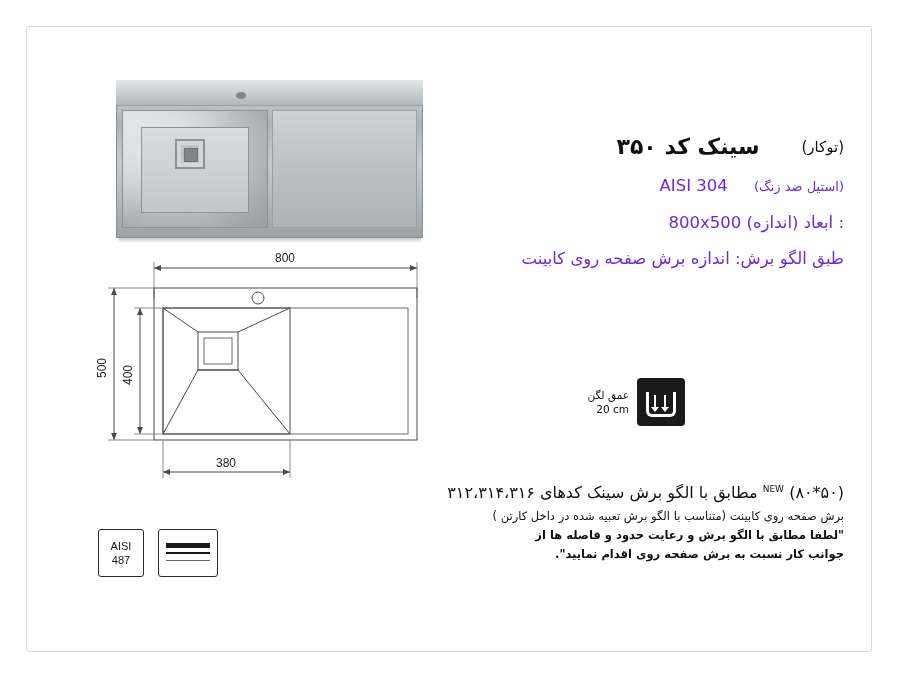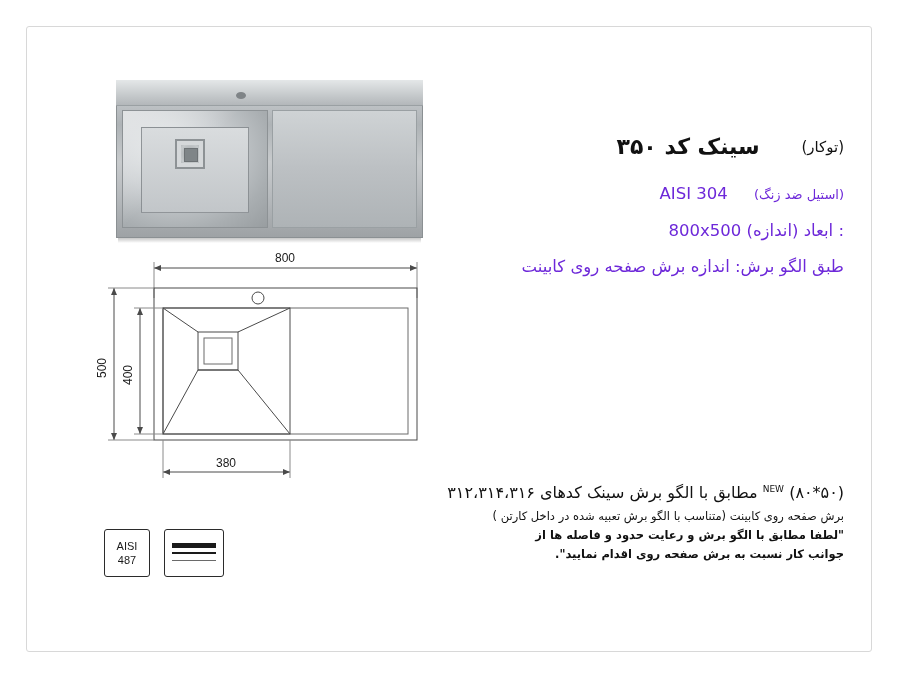--- a/index.html
+++ b/index.html
@@ -126,21 +126,21 @@
     left: 92px;
     top: 250px;
     width: 350px;
     height: 250px;
   }
   .tech svg { display: block; }
 
   
   .badge-row {
     position: absolute;
-    left: 104px;
+    left: 98px;
     top: 529px;
     display: flex;
     align-items: center;
     gap: 14px;
     direction: ltr;
   }
   .aisi-badge {
     width: 44px;
     height: 46px;
     border: 1px solid #2b2b2b;
@@ -187,21 +187,21 @@
     right: 56px;
     top: 130px;
     width: 420px;
     text-align: right;
     font-family: "DejaVu Sans", sans-serif;
   }
   .spec .title {
     font-size: 22px;
     font-weight: bold;
     color: #111;
-    margin-bottom: 12px;
+    margin-bottom: 4px;
     line-height: 34px;
   }
   .spec .title .sub {
     font-size: 15px;
     font-weight: normal;
     margin-left: 34px;
     vertical-align: 2px;
   }
   .spec .line {
     font-size: 16.5px;
@@ -395,20 +395,31 @@
       &nbsp;&nbsp;&nbsp;
       <span class="ltr">AISI 304</span>
     </div>
     <div class="line">
       <span>: ابعاد (اندازه)</span>
       <span class="ltr">800x500</span>
     </div>
     <div class="line">طبق الگو برش: اندازه برش صفحه روی کابینت</div>
   </div>
 
+  <div class="depth">
+    <div class="icon">
+      <div class="basin"></div>
+      <div class="arr a1"></div>
+      <div class="arr a2"></div>
+    </div>
+    <div class="txt">
+      <span class="t1">عمق لگن</span>
+      <span class="t2">20 cm</span>
+    </div>
+  </div>
 
   <div class="note">
     <div class="n1">
       <span>(۵۰*۸۰)</span>
       <span class="sup">NEW</span>
       <span>مطابق با الگو برش سینک کدهای ۳۱۲،۳۱۴،۳۱۶</span>
     </div>
     <div class="n2">برش صفحه روی کابینت (متناسب با الگو برش تعبیه شده در داخل کارتن )</div>
     <div class="n3">"لطفا مطابق با الگو برش و رعایت حدود و فاصله ها از</div>
     <div class="n3">جوانب کار نسبت به برش صفحه روی اقدام نمایید".</div>

